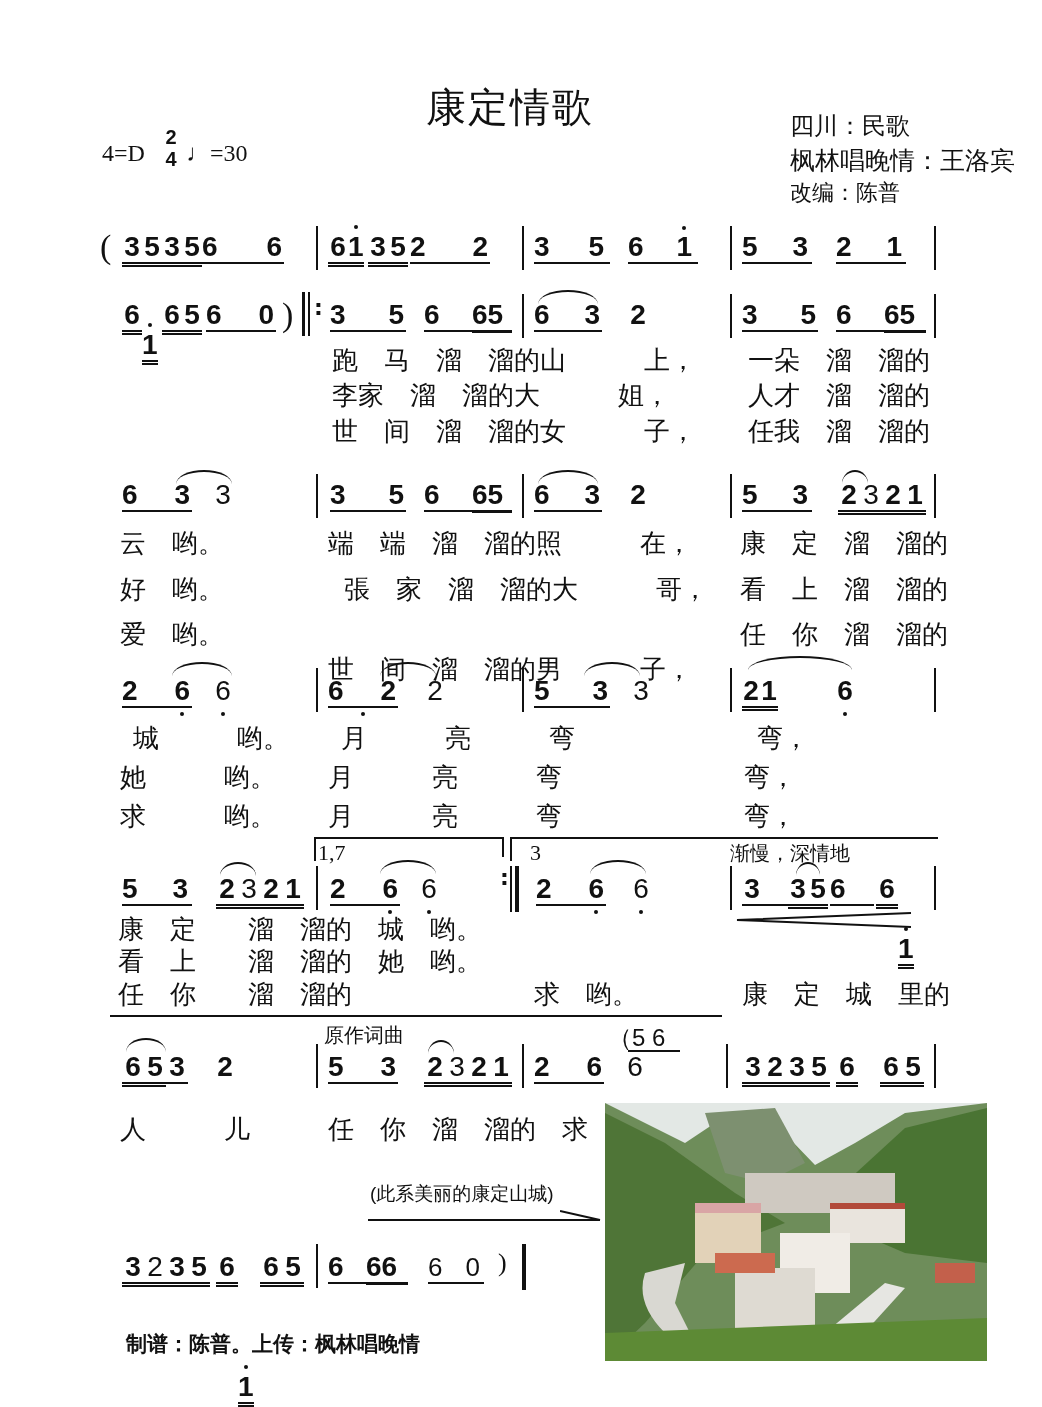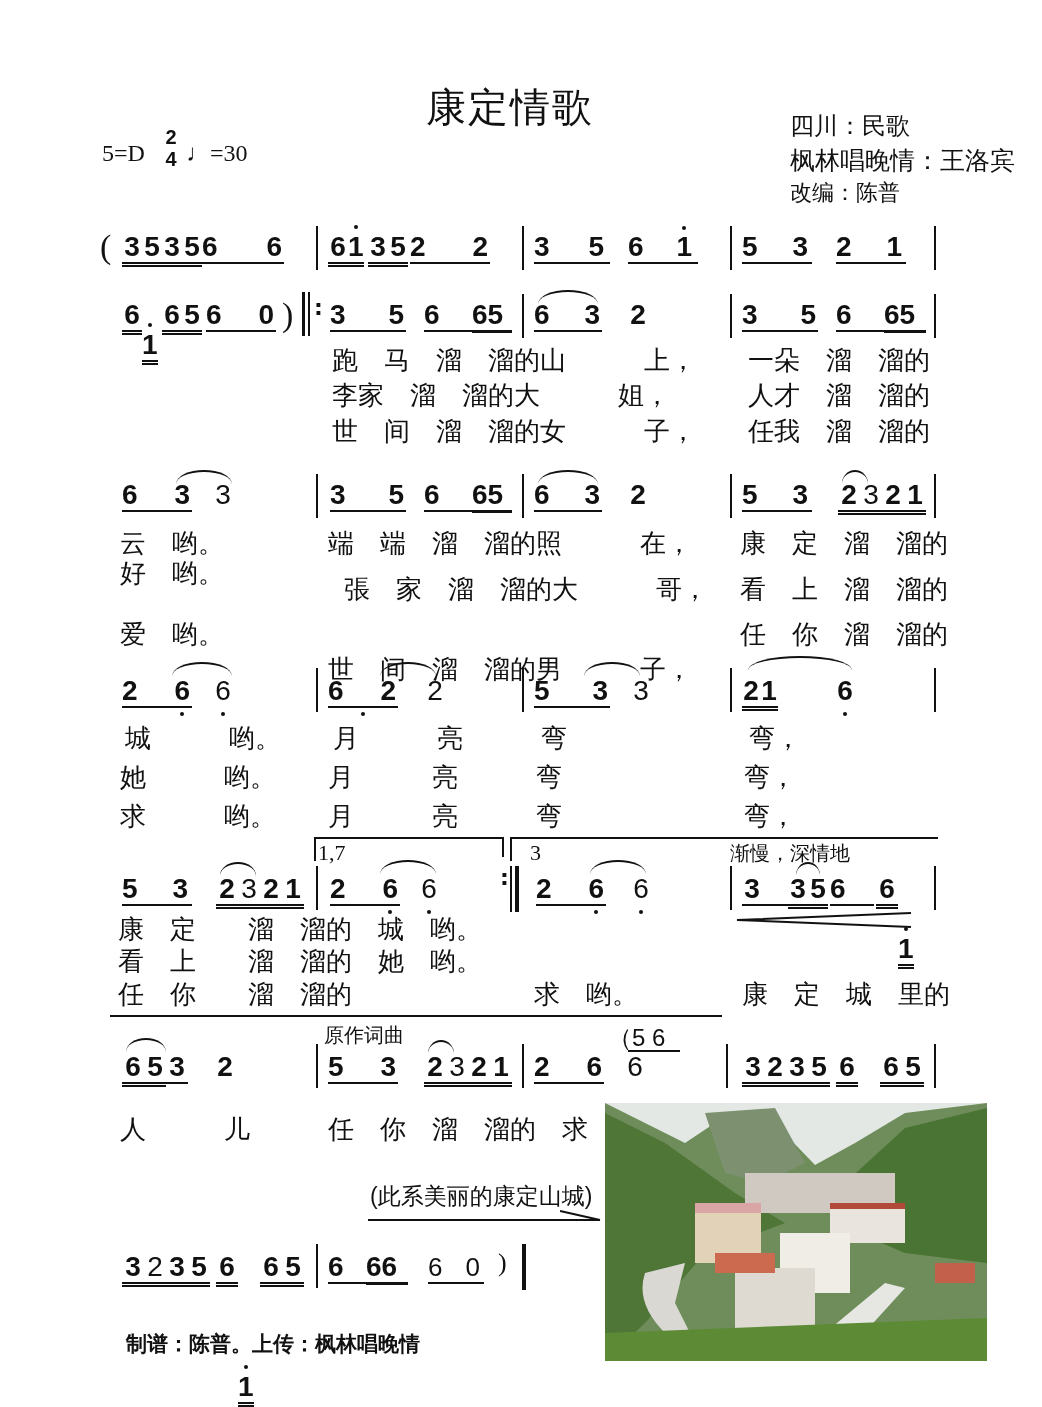--- a/index.html
+++ b/index.html
@@ -22,21 +22,21 @@
   .slur{position:absolute;border-top:2px solid #111;border-radius:50% 50% 0 0/100% 100% 0 0;height:12px;}
   .paren{position:absolute;font-size:34px;font-family:"Liberation Serif",serif;font-weight:normal;}
   .mark{position:absolute;font-size:20px;font-family:"Liberation Sans","DejaVu Sans",sans-serif;}
   .hline{position:absolute;height:2px;background:#111;}
   .photo{left:605px;top:1103px;width:382px;height:258px;overflow:hidden;background:linear-gradient(180deg,#dfe6e4 0%,#c9d3cf 10%,#6f8f61 28%,#5b7f45 40%,#8d8b7f 55%,#c8c1b6 70%,#6d8d3c 85%,#4f7a2a 100%);}
 </style>
 </head>
 <body>
 
 <div class="abs title">康定情歌</div>
-<div class="abs key">5=D</div>
+<div class="abs key">4=D</div>
 <div class="abs tsig">
   <div>2</div>
   <div>4</div>
 </div>
 <div class="abs tempo">♩=30</div>
 <div class="abs credit" style="top:110px">四川：民歌</div>
 <div class="abs credit" style="top:144px;font-size:25px">枫林唱晚情：王洛宾</div>
 <div class="abs credit" style="top:178px;font-size:22px">改编：陈普</div>
 
 <div>
@@ -108,21 +108,21 @@
   <div class="slur" style="left:842px;top:470px;width:26px"></div>
   <span class="n ul2" style="left:838px;top:480px;width:22px">2</span>
   <span class="n ul2 thin" style="left:860px;top:480px;width:22px">3</span>
   <span class="n ul2" style="left:882px;top:480px;width:22px">2</span>
   <span class="n ul2" style="left:904px;top:480px;width:22px">1</span>
   <div class="bar" style="left:934px;top:474px;height:44px"></div>
 </div>
 
 <div>
   <div class="ly" style="left:120px;top:528px"><span>云</span>　<span>哟。</span></div>
-  <div class="ly" style="left:120px;top:558px"><span>好</span>　<span>哟。</span></div>
+  <div class="ly" style="left:120px;top:574px"><span>好</span>　<span>哟。</span></div>
   <div class="ly" style="left:120px;top:619px"><span>爱</span>　<span>哟。</span></div>
   <div class="ly" style="left:328px;top:528px"><span>端</span>　<span>端</span>　<span>溜</span>　<span>溜的</span><span>照</span>　　　<span>在，</span></div>
   <div class="ly" style="left:344px;top:574px"><span>張</span>　<span>家</span>　<span>溜</span>　<span>溜的</span><span>大</span>　　　<span>哥，</span></div>
   <div class="ly" style="left:328px;top:654px"><span>世</span>　<span>间</span>　<span>溜</span>　<span>溜的</span><span>男</span>　　　<span>子，</span></div>
   <div class="ly" style="left:740px;top:528px"><span>康</span>　<span>定</span>　<span>溜</span>　<span>溜的</span></div>
   <div class="ly" style="left:740px;top:574px"><span>看</span>　<span>上</span>　<span>溜</span>　<span>溜的</span></div>
   <div class="ly" style="left:740px;top:619px"><span>任</span>　<span>你</span>　<span>溜</span>　<span>溜的</span></div>
 </div>
 
 <div>
@@ -139,21 +139,21 @@
   <span class="n thin" style="left:630px;top:676px;width:22px">3</span>
   <div class="bar" style="left:730px;top:668px;height:44px"></div>
   <div class="slur" style="left:748px;top:656px;width:104px"></div>
   <span class="n ul2" style="left:742px;top:676px;width:18px">2</span>
   <span class="n ul2" style="left:760px;top:676px;width:18px">1</span>
   <span class="n dotB" style="left:834px;top:676px;width:22px">6</span>
   <div class="bar" style="left:934px;top:668px;height:44px"></div>
 </div>
 
 <div>
-  <div class="ly" style="left:125px;top:723px"><span>城</span>　　　<span>哟。</span>　　<span>月</span>　　　<span>亮</span>　　　<span>弯</span>　　　　　　　<span>弯，</span></div>
+  <div class="ly" style="left:133px;top:723px"><span>城</span>　　　<span>哟。</span>　　<span>月</span>　　　<span>亮</span>　　　<span>弯</span>　　　　　　　<span>弯，</span></div>
   <div class="ly" style="left:120px;top:762px"><span>她</span>　　　<span>哟。</span>　　<span>月</span>　　　<span>亮</span>　　　<span>弯</span>　　　　　　　<span>弯，</span></div>
   <div class="ly" style="left:120px;top:801px"><span>求</span>　　　<span>哟。</span>　　<span>月</span>　　　<span>亮</span>　　　<span>弯</span>　　　　　　　<span>弯，</span></div>
 </div>
 
 <div class="hline" style="left:314px;top:837px;width:190px"></div>
 <div class="bar" style="left:314px;top:837px;height:24px"></div>
 <div class="bar" style="left:502px;top:837px;height:20px"></div>
 <div class="mark" style="left:318px;top:840px;font-family:'Liberation Serif',serif;font-size:22px">1,7</div>
 <div class="hline" style="left:510px;top:837px;width:428px"></div>
 <div class="bar" style="left:510px;top:837px;height:24px"></div>
@@ -227,21 +227,21 @@
   <span class="n ul2" style="left:808px;top:1052px;width:22px">5</span>
   <span class="n ul2" style="left:836px;top:1052px;width:22px">6</span>
   <span class="n ul2 dotT" style="left: 858px; top: 1052px; width: 22px; position: relative;">1</span>
   <span class="n ul2" style="left:880px;top:1052px;width:22px">6</span>
   <span class="n ul2" style="left:902px;top:1052px;width:22px">5</span>
   <div class="bar" style="left:934px;top:1044px;height:44px"></div>
 </div>
 
 <div class="ly" style="left:120px;top:1114px"><span>人</span>　　　<span>儿</span>　　　<span>任</span>　<span>你</span>　<span>溜</span>　<span>溜的</span>　<span>求</span>　<span>哟</span></div>
 
-<div class="mark" style="left:370px;top:1181px;font-size:23px">(此系美丽的康定山城)</div>
+<div class="mark" style="left:370px;top:1181px;font-size:19px">(此系美丽的康定山城)</div>
 <div class="hline" style="left:368px;top:1219px;width:232px"></div>
 <svg class="abs" style="left:560px;top:1210px" width="42" height="12">
     <path d="M0 1 L40 10" stroke="#111" stroke-width="2"></path>
   </svg>
 
 <div class="abs photo">
   <svg width="382" height="258">
     <rect width="382" height="258" fill="#e3e8e5"></rect>
     <path d="M0 0 L0 258 L382 258 L382 0 L300 10 L250 40 L210 62 L160 10 L110 20 L80 40 L40 20 Z" fill="#6e8d5a"></path>
     <path d="M0 10 L60 40 L130 90 L180 120 L100 150 L40 220 L0 258 Z" fill="#4f7537"></path>

